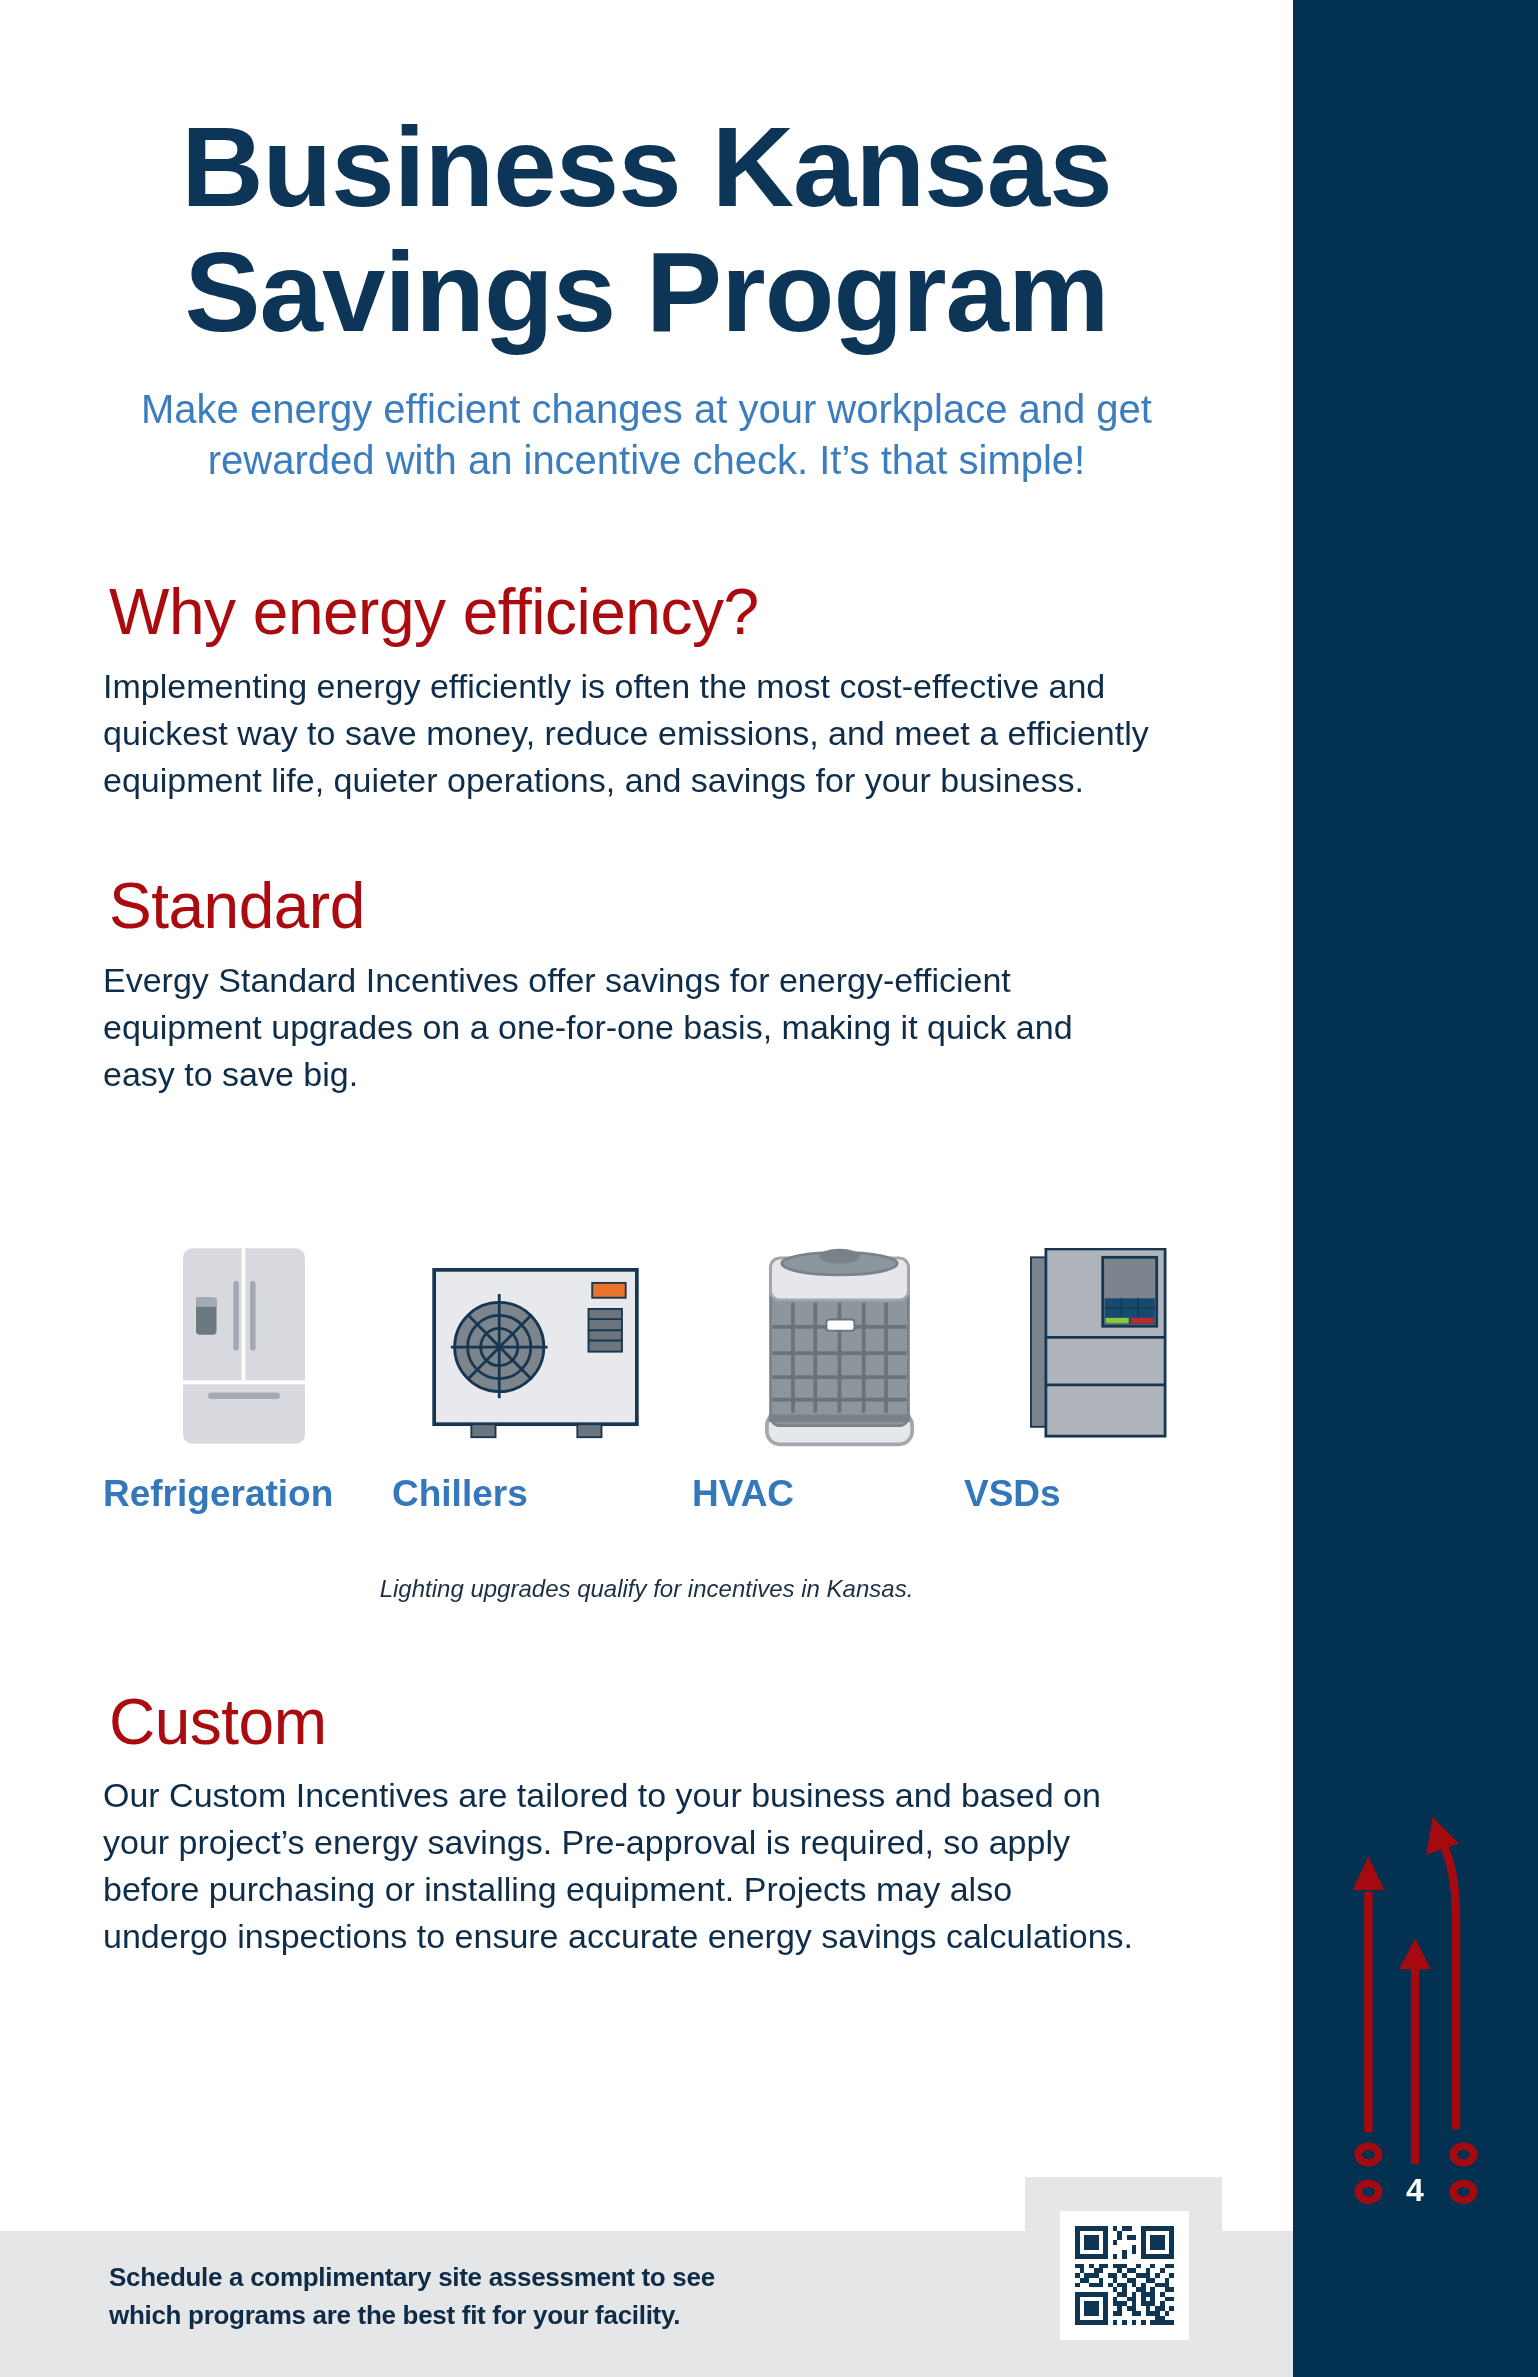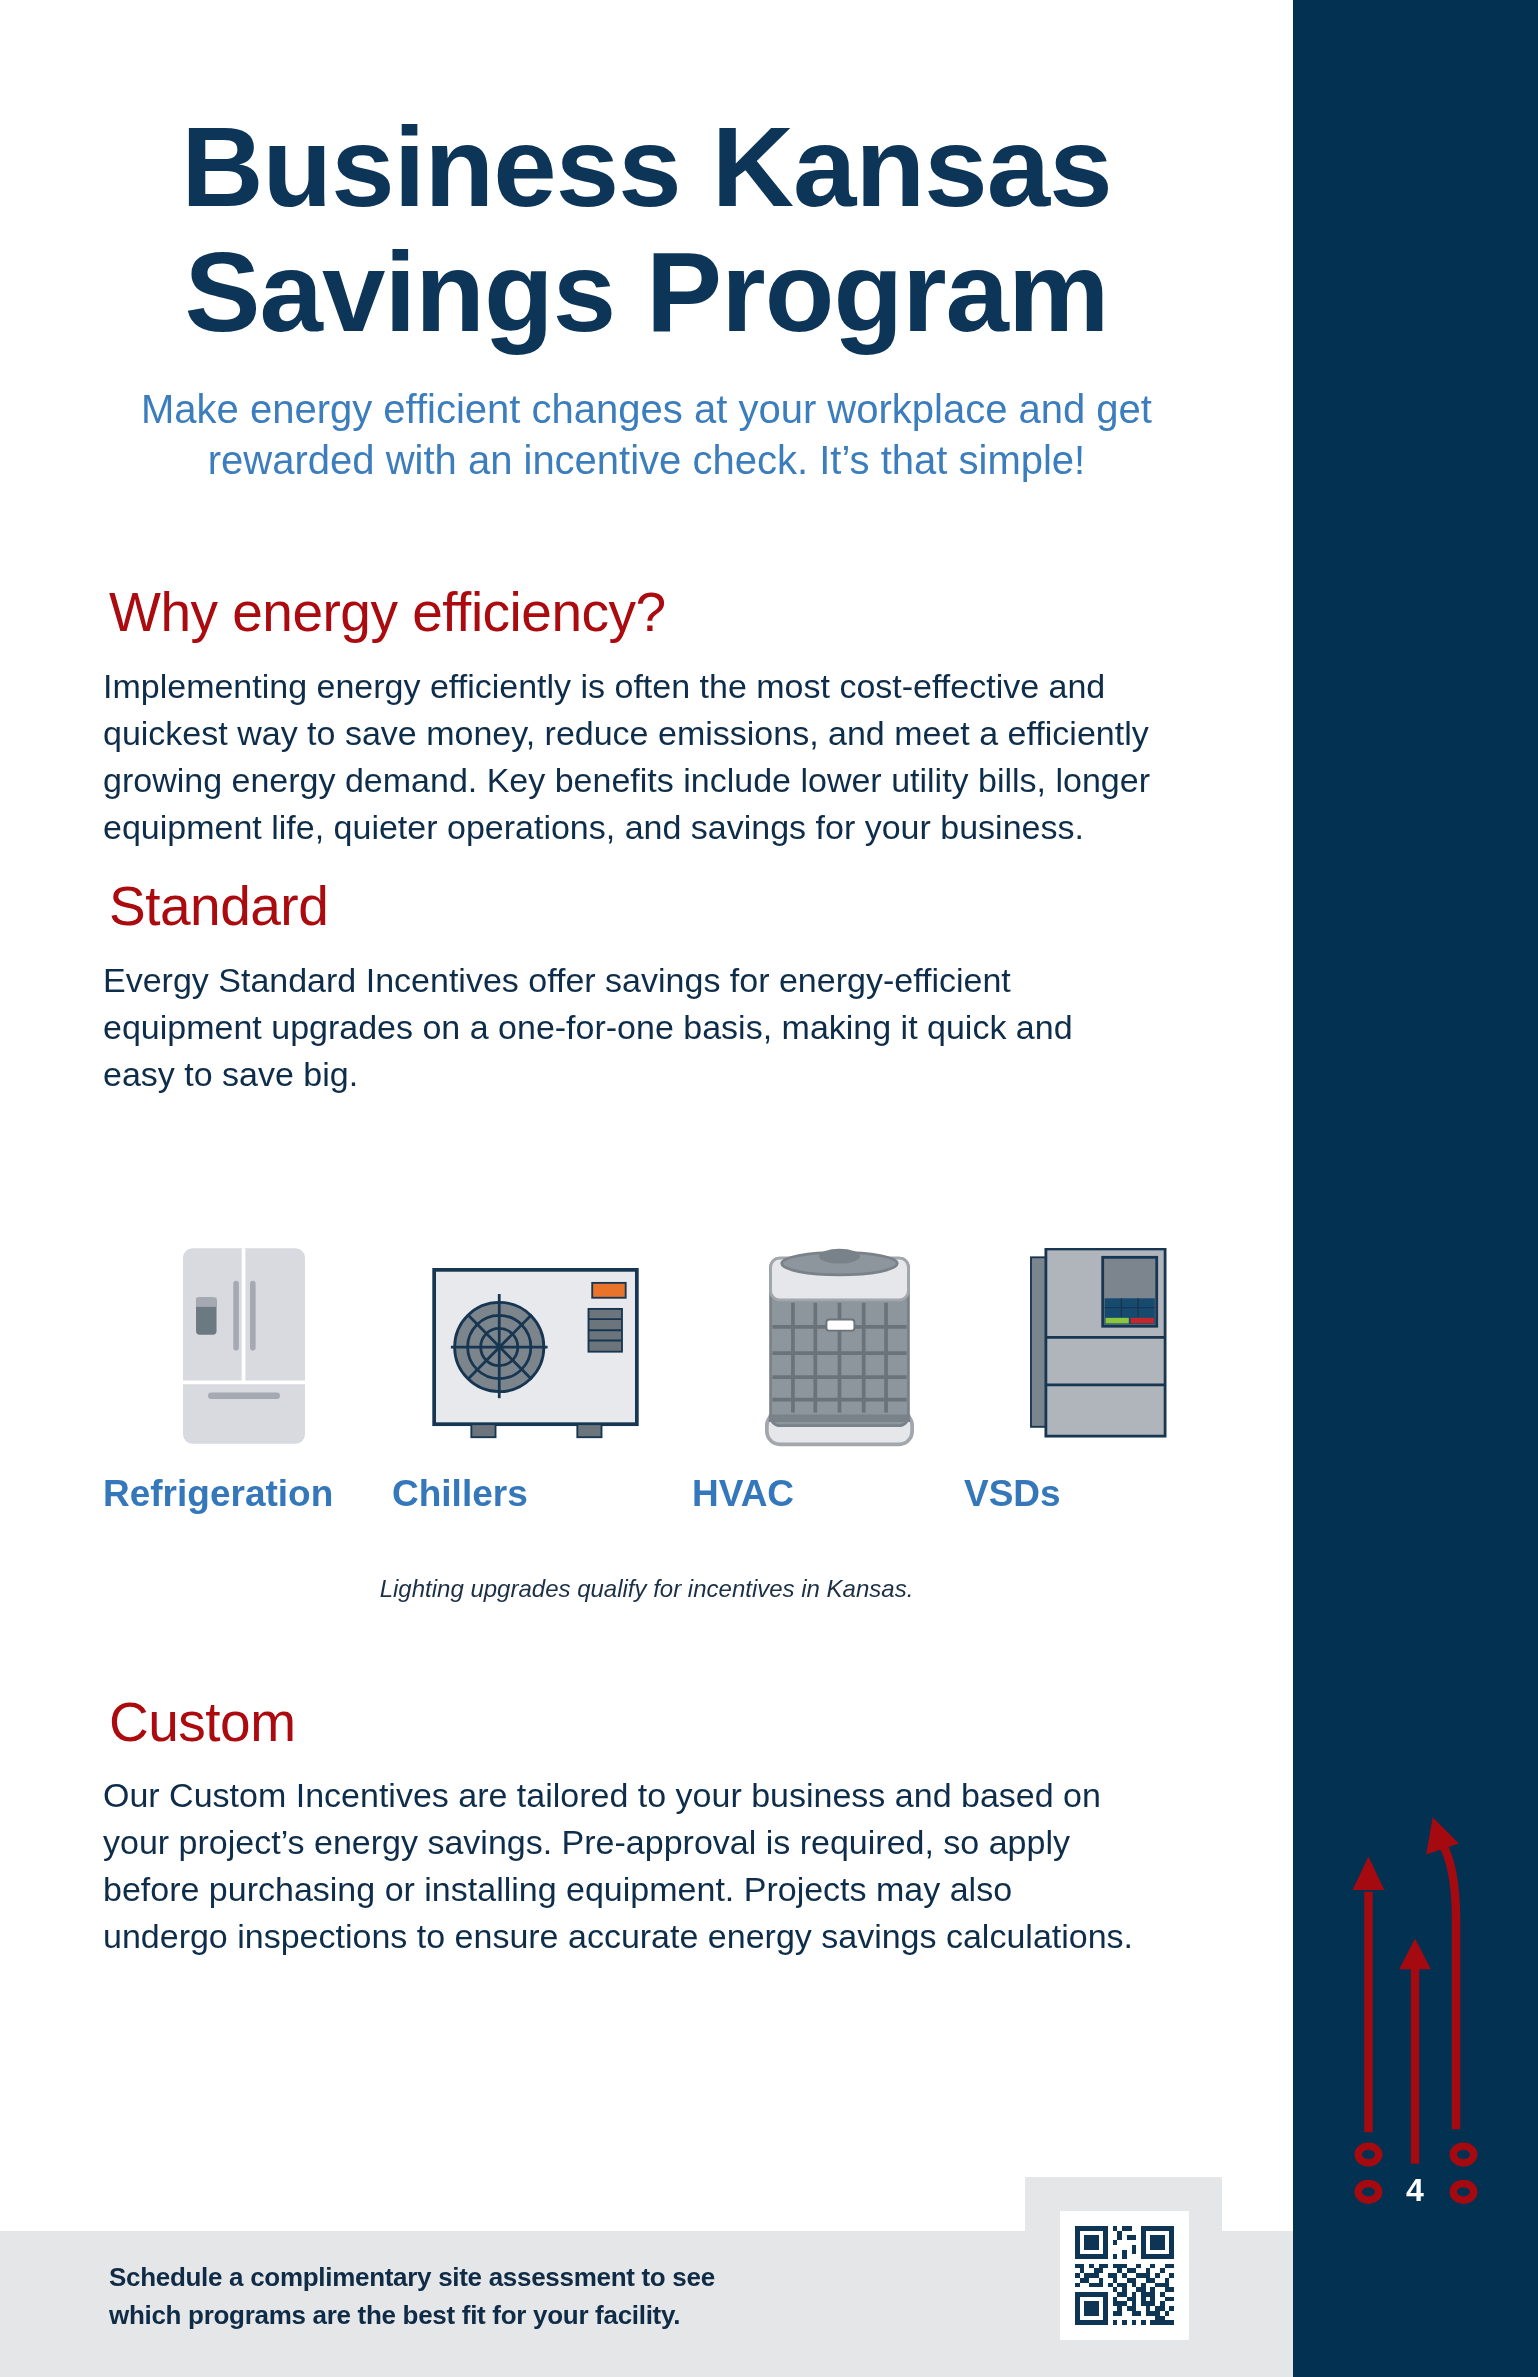--- a/index.html
+++ b/index.html
@@ -1,21 +1,21 @@
 <!DOCTYPE html>
 <html style="font-size:15px"><head>
 <meta charset="utf-8">
 <style>
   html,body{margin:0;padding:0;}
   body{width:1538px;height:2377px;position:relative;background:#ffffff;overflow:hidden;font-family:"Liberation Sans",sans-serif;}
   .abs{position:absolute;}
   .sidebar{left:1293px;top:0;width:245px;height:2377px;background:#033152;}
   .title{left:0;width:1293px;top:104px;text-align:center;color:#0d3558;font-weight:bold;font-size:114px;line-height:125px;letter-spacing:-0.9px;margin:0;}
   .subtitle{left:0;width:1293px;top:384px;text-align:center;color:#3b7dbd;font-size:40px;line-height:51px;margin:0;}
-  .heading{left:109px;color:#ab0a0e;font-size:55px;line-height:65px;margin:0;font-weight:normal;letter-spacing:-0.5px;}
+  .heading{left:109px;color:#ab0a0e;font-size:64px;line-height:65px;margin:0;font-weight:normal;letter-spacing:-0.5px;}
   .body-text{left:103px;width:1119px;color:#0e2d4a;font-size:34px;line-height:47px;margin:0;}
   .eq-label{color:#3478bb;font-weight:bold;font-size:37px;line-height:45px;text-align:left;width:280px;}
   .note{left:0;width:1293px;text-align:center;color:#1b2f45;font-style:italic;font-size:24px;line-height:41px;top:1568px;}
   .footer-band{left:0;top:2231px;width:1293px;height:146px;background:#e5e6e8;}
   .qr-tab{left:1025px;top:2177px;width:197px;height:56px;background:#e5e6e8;}
   .qr-box{left:1060px;top:2211px;width:129px;height:129px;background:#ffffff;}
   .footer-text{left:109px;top:2258px;color:#0f2b46;font-size:26px;line-height:38px;font-weight:bold;letter-spacing:-0.3px;}
 </style>
 </head>
 <body>
@@ -49,21 +49,20 @@
 
 <p class="abs subtitle">
   <span>Make energy efficient changes at your workplace and get</span><br>
   <span>rewarded with an incentive check. It’s that simple!</span>
 </p>
 
 <h2 class="abs heading" style="top:580px;">Why energy efficiency?</h2>
 <div class="abs body-text" style="top:663px;">
   <div>Implementing energy efficiently is often the most cost-effective and</div>
   <div>quickest way to save money, reduce emissions, and meet a efficiently</div>
-  <div>growing energy demand. Key benefits include lower utility bills, longer</div>
   <div>equipment life, quieter operations, and savings for your business.</div>
 </div>
 
 <h2 class="abs heading" style="top:874px;">Standard</h2>
 <div class="abs body-text" style="top:957px;">
   <div>Evergy Standard Incentives offer savings for energy-efficient</div>
   <div>equipment upgrades on a one-for-one basis, making it quick and</div>
   <div>easy to save big.</div>
 </div>
 

